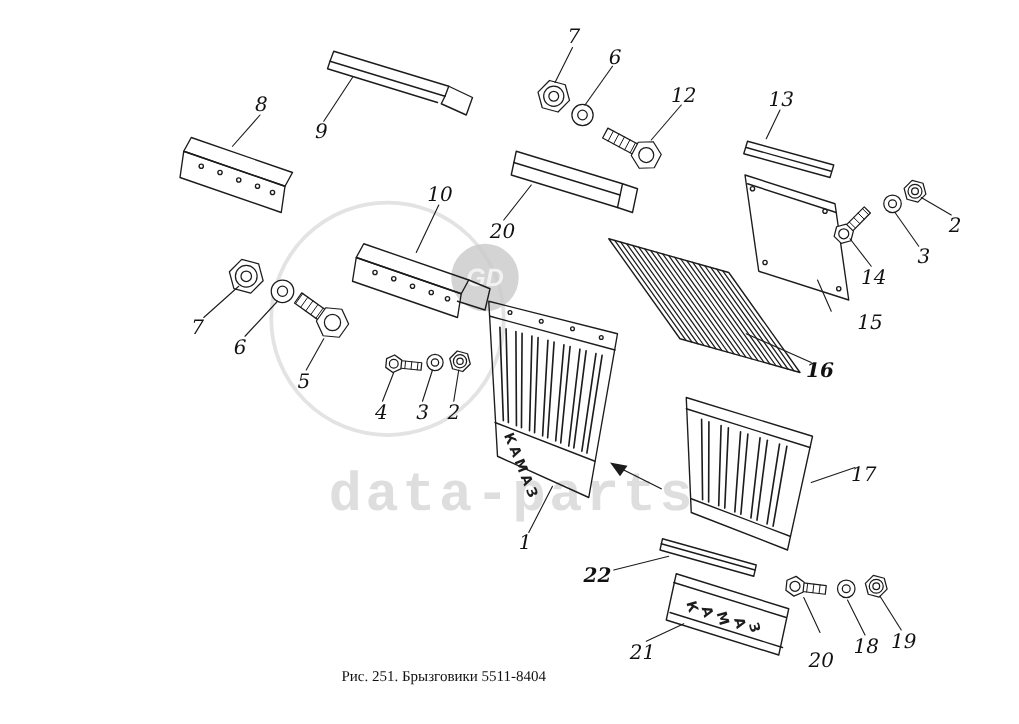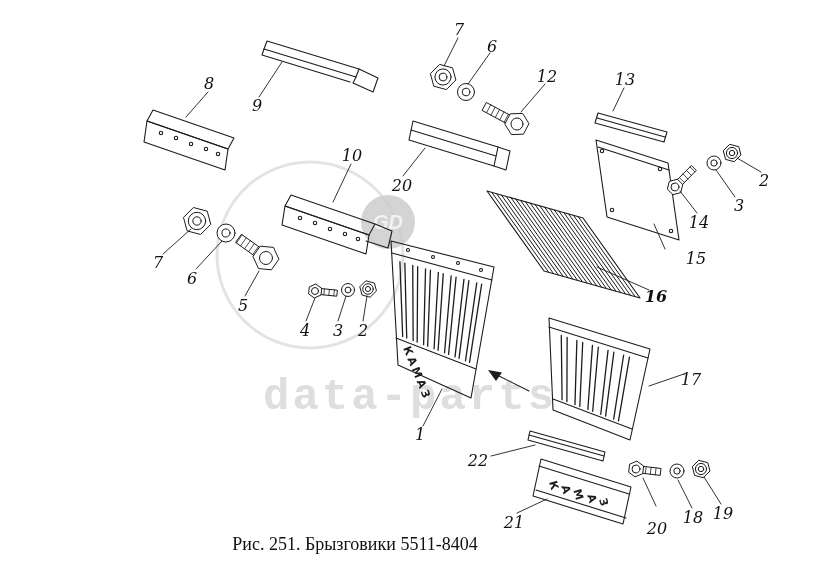--- a/index.html
+++ b/index.html
@@ -5,21 +5,21 @@
   html,body{margin:0;padding:0;background:#fff;}
   .stage{position:relative;width:815px;height:579px;background:#ffffff;overflow:hidden;
          font-family:"Liberation Serif",serif;}
   .watermark-text{position:absolute;left:263px;top:372px;
          font-family:Liberation Mono, monospace;font-weight:bold;font-size:44px;
          color:#dedede;letter-spacing:3px;user-select:none;}
   svg{position:absolute;left:0;top:0;}
   .part-label{position:absolute;transform:translate(-50%,-50%);
          font-family:"DejaVu Serif",serif;font-style:italic;font-size:16px;color:#111;}
   .caption{position:absolute;left:120px;top:534px;width:470px;text-align:center;
-         font-family:"Liberation Serif",serif;font-size:18px;color:#111;}
+         font-family:"Liberation Serif",serif;font-size:12px;color:#111;}
 </style>
 </head>
 <body>
 
 <div class="stage">
 
   <div class="watermark-text">data-parts</div>
 
   <svg width="815" height="579" viewBox="0 0 815 579">
 
@@ -272,21 +272,21 @@
       <span class="part-label" style="left: 696px; top: 258px;">15</span>
       <span class="part-label" style="left: 656px; top: 296px; font-weight: bold;">16</span>
       <span class="part-label" style="left: 158px; top: 262px;">7</span>
       <span class="part-label" style="left: 192px; top: 278px;">6</span>
       <span class="part-label" style="left: 243px; top: 305px;">5</span>
       <span class="part-label" style="left: 305px; top: 330px;">4</span>
       <span class="part-label" style="left: 338px; top: 330px;">3</span>
       <span class="part-label" style="left: 363px; top: 330px;">2</span>
       <span class="part-label" style="left: 420px; top: 434px;">1</span>
       <span class="part-label" style="left: 691px; top: 379px;">17</span>
-      <span class="part-label" style="left: 478px; top: 460px;">22</span>
+      <span class="part-label" style="left: 478px; top: 460px; font-weight: bold;">22</span>
       <span class="part-label" style="left: 514px; top: 522px;">21</span>
       <span class="part-label" style="left: 657px; top: 528px;">20</span>
       <span class="part-label" style="left: 693px; top: 517px;">18</span>
       <span class="part-label" style="left: 723px; top: 513px;">19</span>
     </div>
 
   <div class="caption">Рис. 251. Брызговики 5511-8404</div>
 </div>
 
 </body></html>

